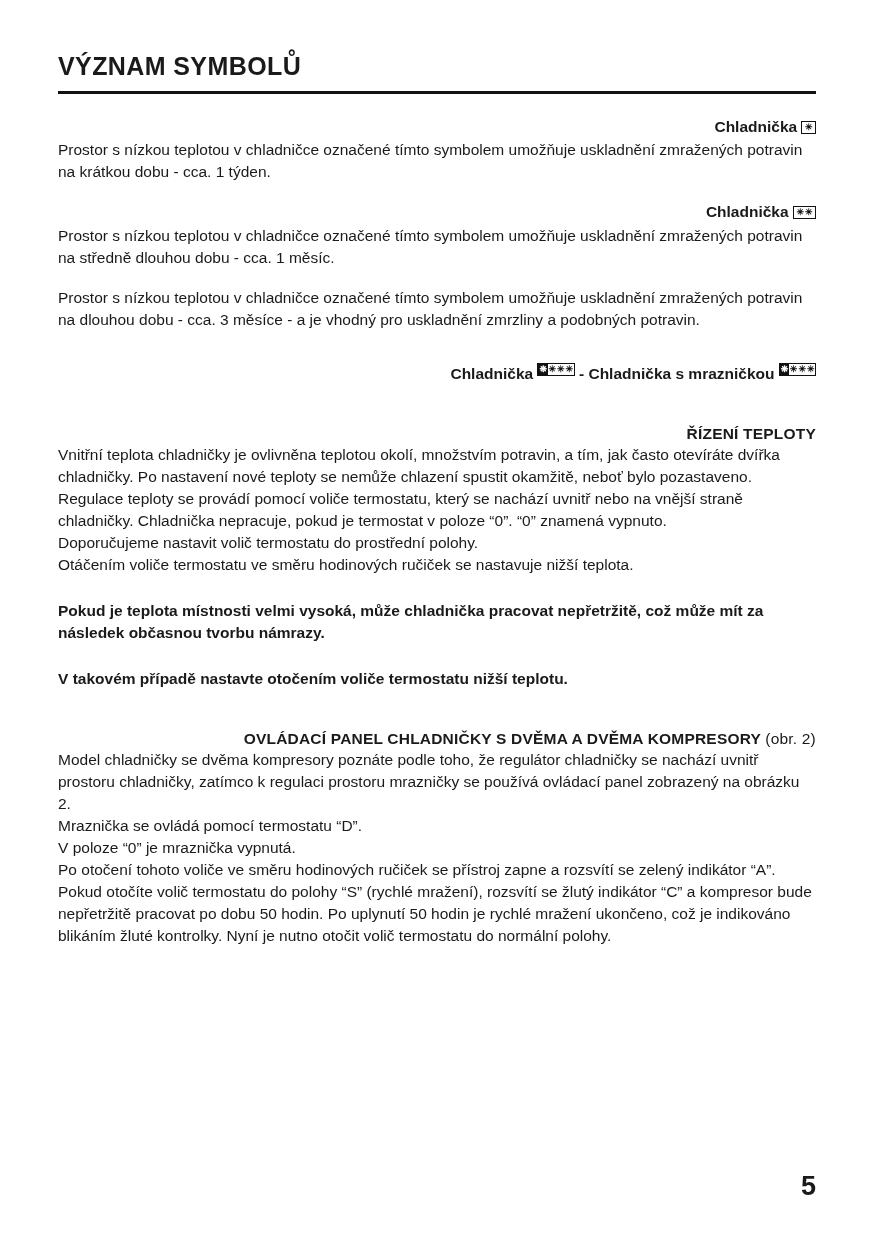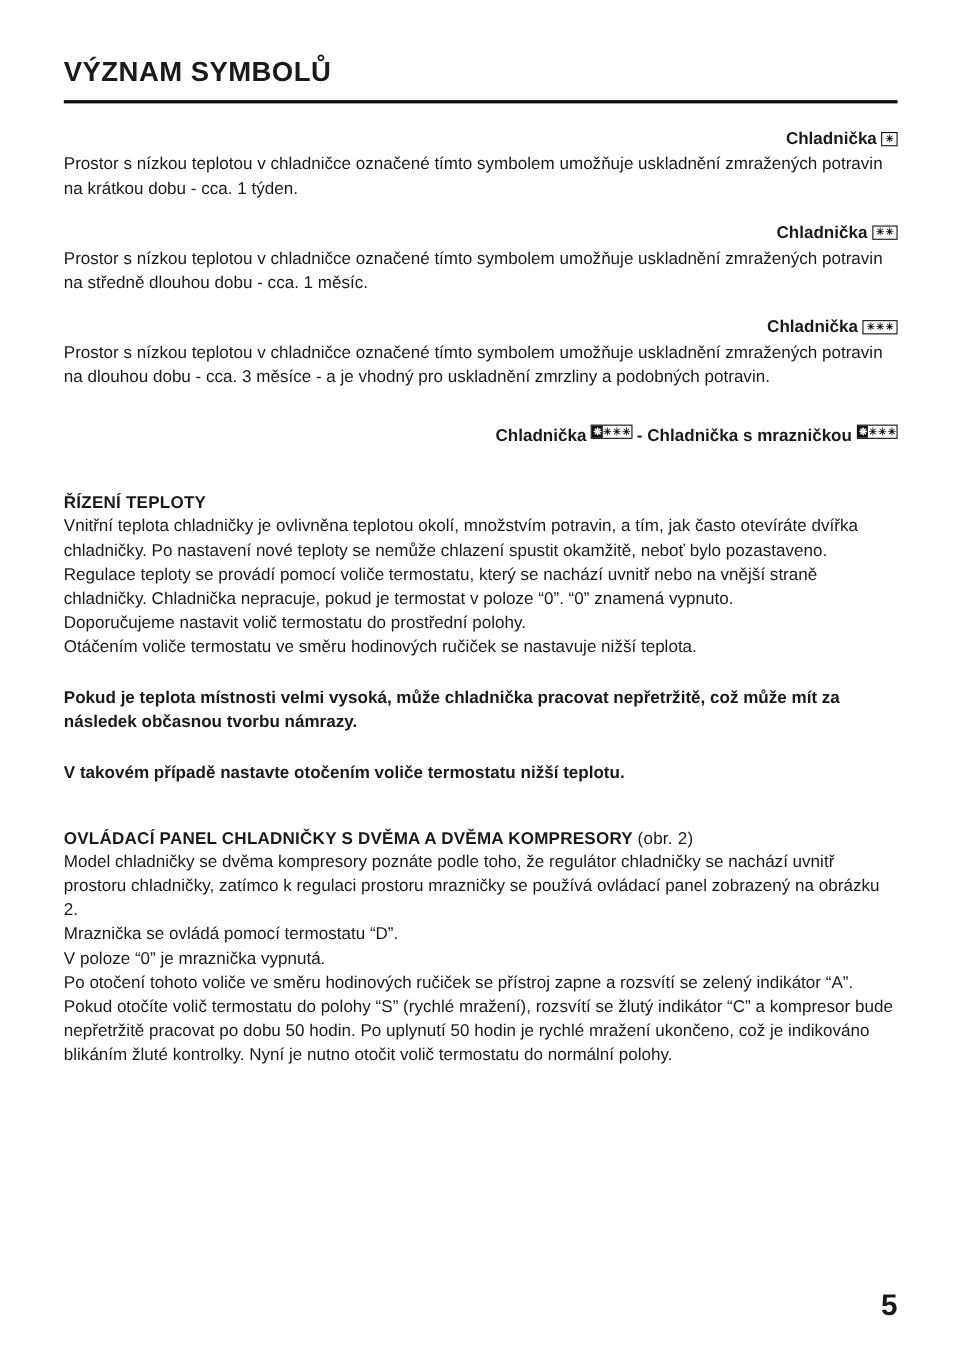--- a/index.html
+++ b/index.html
@@ -44,20 +44,21 @@
     font-size: 15.5px;
     line-height: 1.42;
     margin: 0;
   }
   .body.bold { font-weight: bold; margin-top: 24px; }
   .section-head {
     font-size: 15.5px;
     font-weight: bold;
     margin: 0 0 1px 0;
     letter-spacing: 0.2px;
+    text-align: right;
   }
   .spacer-lg { height: 22px; }
   .spacer-md { height: 14px; }
 
   
   .starbox {
     display: inline-block;
     border: 1px solid #111;
     background: #fff;
     padding: 0 2px;
@@ -130,24 +131,20 @@
 
   <div class="block">
     <div class="sub">
       <span>Chladnička</span>
       <span class="starbox"><span class="st">✳</span><span class="st">✳</span></span>
     </div>
     <p class="body">Prostor s nízkou teplotou v chladničce označené tímto symbolem umožňuje uskladnění zmražených potravin na středně dlouhou dobu - cca. 1 měsíc.</p>
   </div>
 
   <div class="block">
-    <div class="sub">
-      <span>Chladnička</span>
-      <span class="starbox"><span class="st">✳</span><span class="st">✳</span><span class="st">✳</span></span>
-    </div>
     <p class="body">Prostor s nízkou teplotou v chladničce označené tímto symbolem umožňuje uskladnění zmražených potravin na dlouhou dobu - cca. 3 měsíce - a je vhodný pro uskladnění zmrzliny a podobných potravin.</p>
   </div>
 
   <div class="spacer-md"></div>
 
   <div class="block">
     <div class="sub">
       <span>Chladnička</span>
       <span class="snowbox"><span class="sn">❋</span><span class="st">✳</span><span class="st">✳</span><span class="st">✳</span></span>
       <span>- Chladnička s mrazničkou</span>

